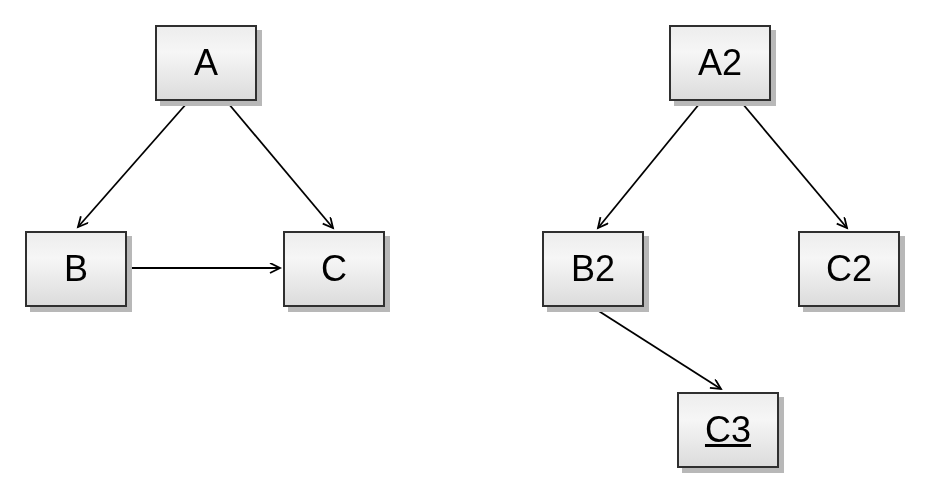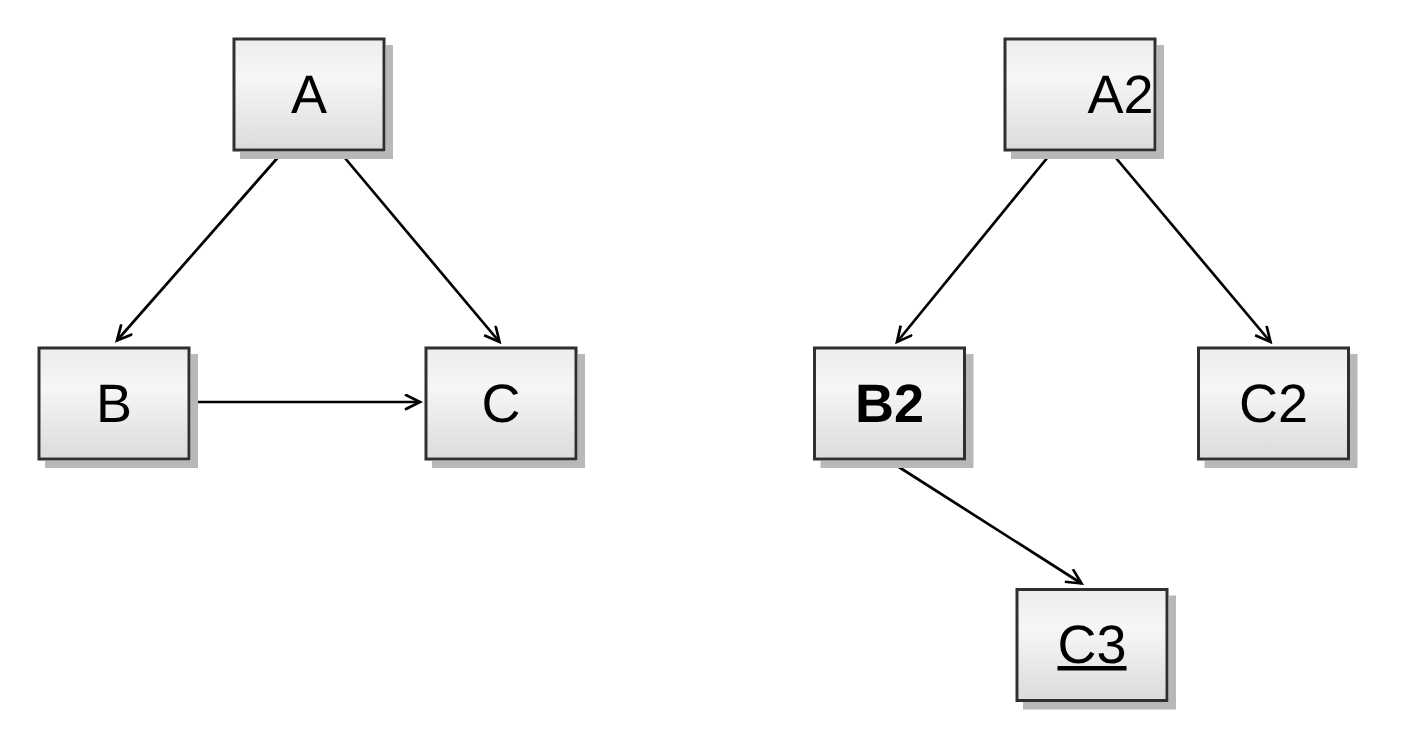--- a/index.html
+++ b/index.html
@@ -66,24 +66,24 @@
   <div class="node" style="left:155px; top:25px;">
     <span class="node-label">A</span>
   </div>
   <div class="node" style="left:25px; top:231px;">
     <span class="node-label">B</span>
   </div>
   <div class="node" style="left:283px; top:231px;">
     <span class="node-label">C</span>
   </div>
 
-  <div class="node" style="left:669px; top:25px;justify-content:flex-end;">
+  <div class="node" style="left:669px; top:25px;">
     <span class="node-label">A2</span>
   </div>
-  <div class="node" style="left:542px; top:231px;font-weight:bold;">
+  <div class="node" style="left:542px; top:231px;">
     <span class="node-label">B2</span>
   </div>
   <div class="node" style="left:798px; top:231px;">
     <span class="node-label">C2</span>
   </div>
   <div class="node" style="left:677px; top:392px;text-decoration:underline;">
     <span class="node-label">C3</span>
   </div>
 
 </div>

